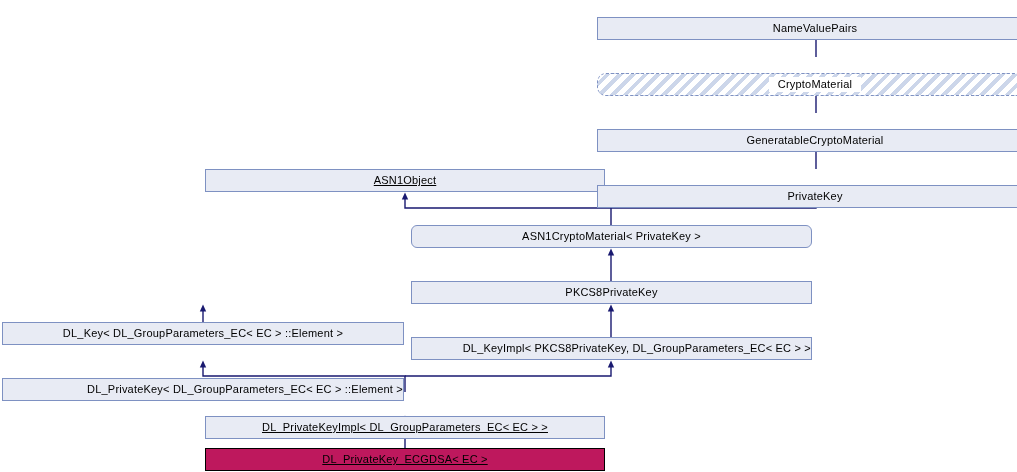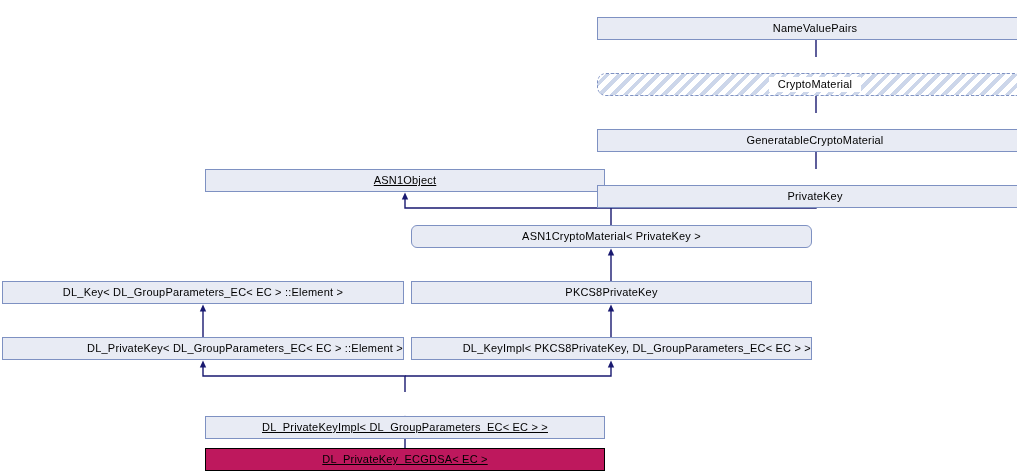--- a/index.html
+++ b/index.html
@@ -40,21 +40,21 @@
   }
   .node.hatched .lbl { background: #ffffff; padding: 1px 9px; }
   .node.main {
     background: #be185d;
     border-color: #000000;
     cursor: default;
   }
   
   .col-right  { left: 597px; width: 436px; margin-top: 16px; }
   .col-mid    { left: 411px; width: 401px; }
-  .col-left   { left: 2px;   width: 402px; }
+  .col-left   { left: 2px;   width: 402px; margin-top: 41px; }
   .col-center { left: 205px; width: 400px; text-decoration: underline; }
   .row-1 { top: 1px; }
   .row-2 { top: 57px; }
   .row-3 { top: 113px; }
   .row-4 { top: 169px; }
   .row-5 { top: 225px; border-radius: 6px; }
   .row-6 { top: 281px; }
   .row-7 { top: 337px; justify-content: flex-end; }
   .row-8 { top: 392px; margin-top: 24px; }
   .row-9 { top: 448px; }

